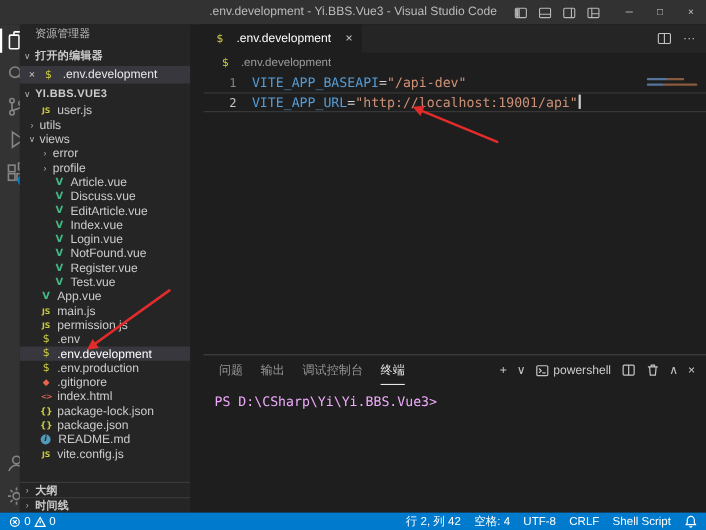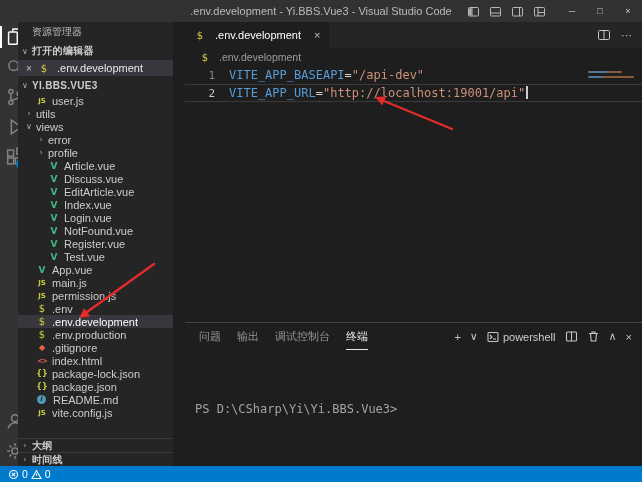--- a/index.html
+++ b/index.html
@@ -80,21 +80,21 @@
   .mm-2{width:46px;background:linear-gradient(to right,#55759b 0 32%,#8a5a3f 32% 100%);}
   
   .panel{position:absolute;left:185px;right:0;top:322px;bottom:16px;background:#1e1e1e;border-top:1px solid #444444;}
   .panel-tabs{height:27px;display:flex;align-items:stretch;gap:32px;padding-left:14px;font-size:11px;}
   .panel-tab{display:flex;align-items:center;color:#969696;border-bottom:1px solid transparent;}
   .panel-tab.active{color:#e7e7e7;border-bottom-color:#e7e7e7;}
   .panel-actions{margin-left:auto;display:flex;align-items:center;gap:9px;padding-right:10px;color:#c5c5c5;}
   .panel-actions svg{stroke:#c5c5c5;fill:none;stroke-width:1.1;display:block;}
   .pa-glyph{font-size:11px;}
   .ps-btn{display:flex;align-items:center;gap:4px;color:#cccccc;}
-  .terminal{padding:8px 10px;font-family:"DejaVu Sans Mono","Liberation Mono",monospace;font-size:12px;color:#a3a3a3;margin-top:44px;}
+  .terminal{padding:8px 10px;font-family:"DejaVu Sans Mono","Liberation Mono",monospace;font-size:12px;color:#f0abfc;}
   
   .statusbar{position:absolute;left:0;right:0;bottom:0;height:16px;background:var(--accent,#007acc);
     display:flex;align-items:center;color:#ffffff;font-size:10.5px;padding:0 8px;}
   .statusbar svg{stroke:#ffffff;fill:none;stroke-width:1.1;display:block;}
   .sb-left{display:flex;align-items:center;gap:8px;}
   .seg{display:flex;align-items:center;gap:3px;}
   .sb-right{margin-left:auto;display:flex;align-items:center;gap:12px;}
   
   .annotations{position:absolute;left:0;top:0;z-index:50;pointer-events:none;}
   .annotations line{stroke:var(--arrow-red,#e22b2b);stroke-width:2.4;stroke-linecap:round;}
@@ -411,20 +411,33 @@
           <line x1="7.2" y1="3.8" x2="3.8" y2="7.2"></line>
         </svg>
       <span>0</span>
       <svg width="11" height="11" viewBox="0 0 11 11">
           <path d="M5.5 1.5L10 9.5H1z"></path>
           <line x1="5.5" y1="4.5" x2="5.5" y2="6.8"></line>
         </svg>
       <span>0</span>
     </div>
   </div>
+  <div class="sb-right">
+    <span class="seg">行 2, 列 42</span>
+    <span class="seg">空格: 4</span>
+    <span class="seg">UTF-8</span>
+    <span class="seg">CRLF</span>
+    <span class="seg">Shell Script</span>
+    <span class="seg">
+        <svg width="12" height="12" viewBox="0 0 12 12">
+          <path d="M6 1.5C4 1.5 2.8 3 2.8 5v2.3L1.8 9h8.4L9.2 7.3V5C9.2 3 8 1.5 6 1.5z"></path>
+          <path d="M5 10.2a1 1 0 0 0 2 0"></path>
+        </svg>
+      </span>
+  </div>
 </div>
 
 <svg class="annotations" width="642" height="482">
   <line x1="154" y1="264" x2="87" y2="312"></line>
   <polygon points="79,318 90,316.3 84.2,308.1"></polygon>
   <line x1="452" y1="129" x2="384" y2="101"></line>
   <polygon points="375,97 386.1,96.2 382.3,105.4"></polygon>
 </svg>
 
 </body></html>

